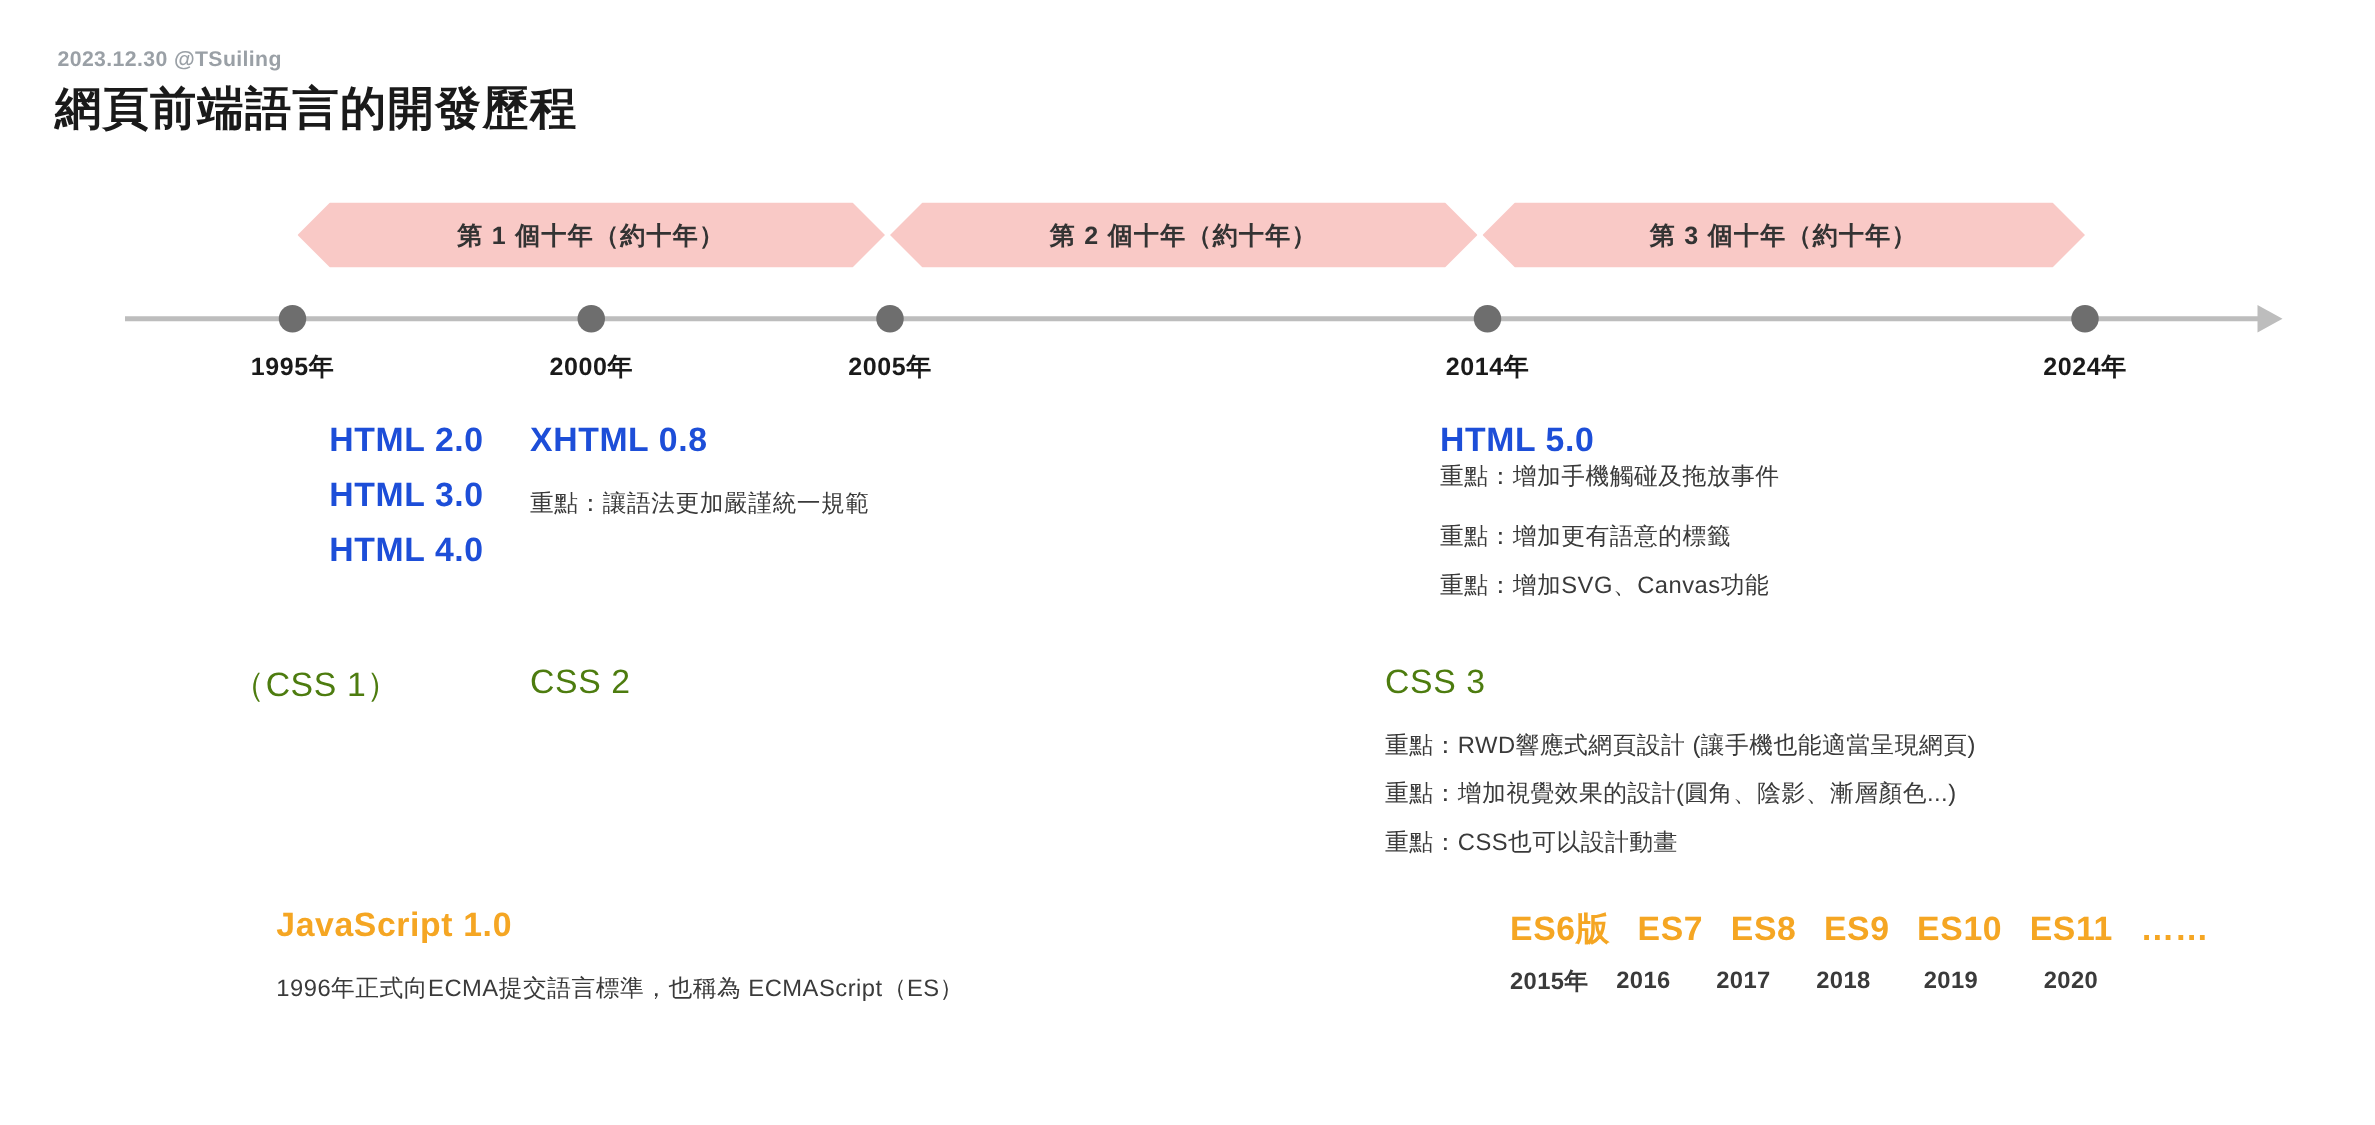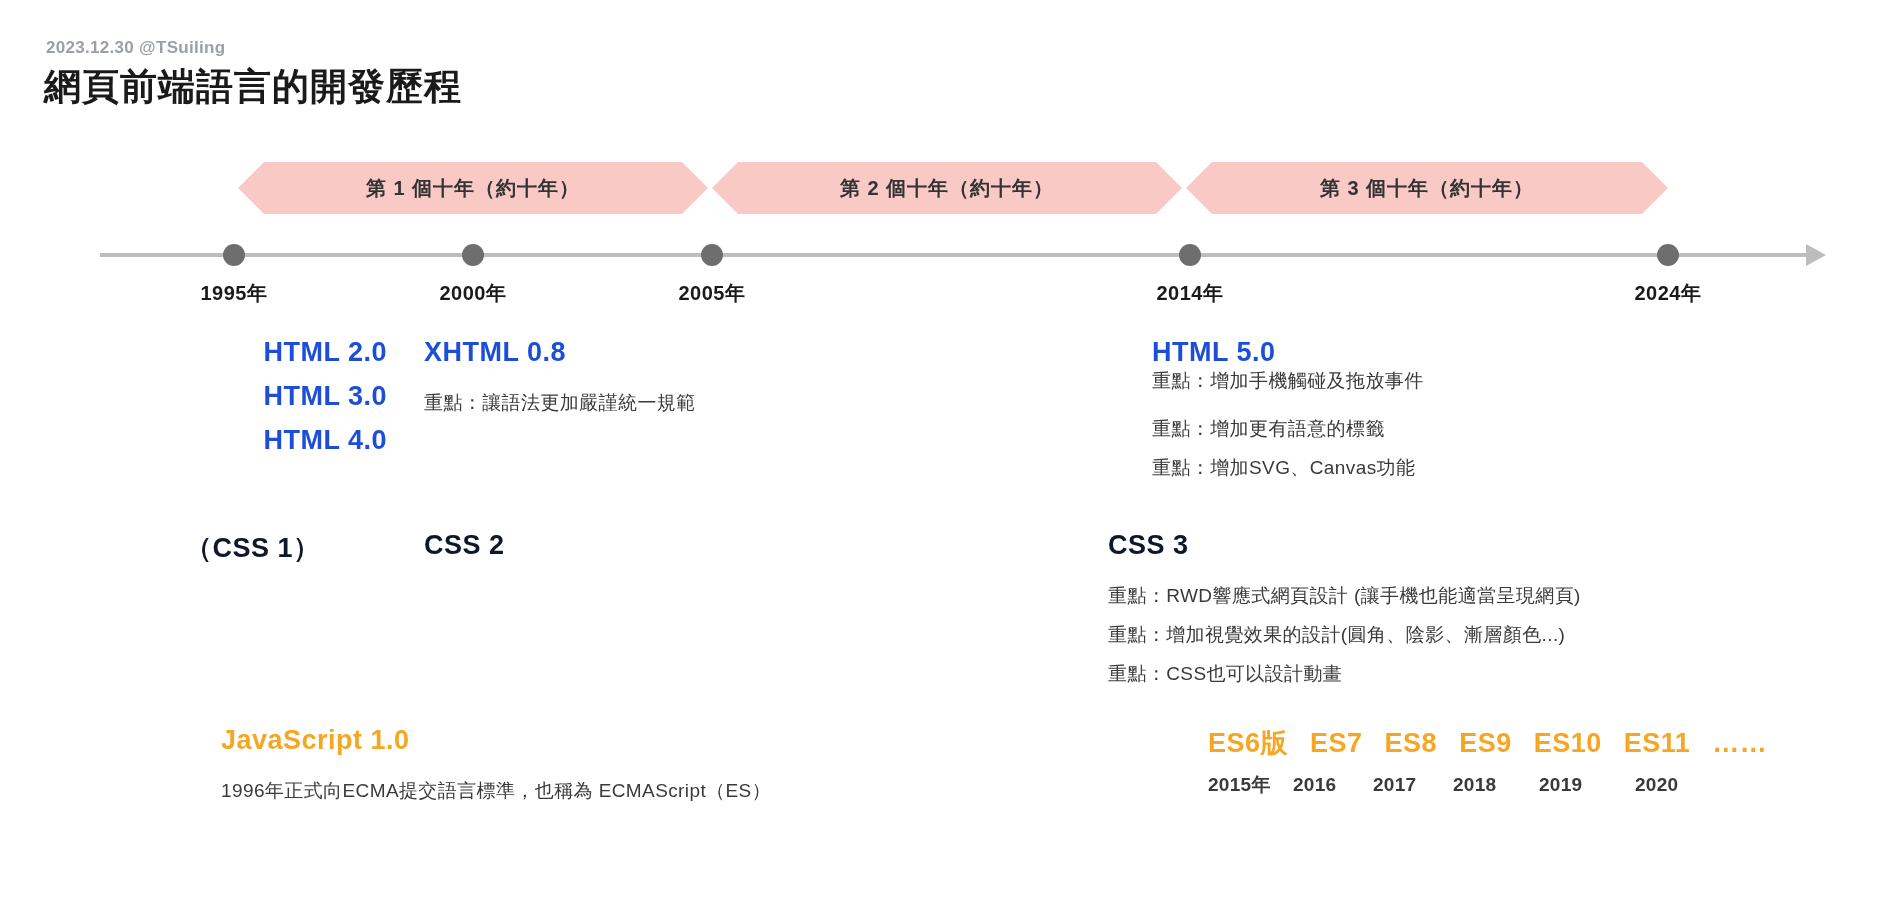--- a/index.html
+++ b/index.html
@@ -102,22 +102,22 @@
   }
   .head-html {
     font-size: 27px;
     font-weight: bold;
     color: #1d4ed8;
     white-space: nowrap;
     letter-spacing: 0.5px;
   }
   .head-css {
     font-size: 27px;
-    font-weight: bold;
-    color: #0f172a;
+    font-weight: normal;
+    color: #4d7c0f;
     white-space: nowrap;
     letter-spacing: 0.5px;
   }
   .head-js {
     font-size: 27px;
     font-weight: bold;
     color: #f5a623;
     white-space: nowrap;
     letter-spacing: 0.5px;
   }

